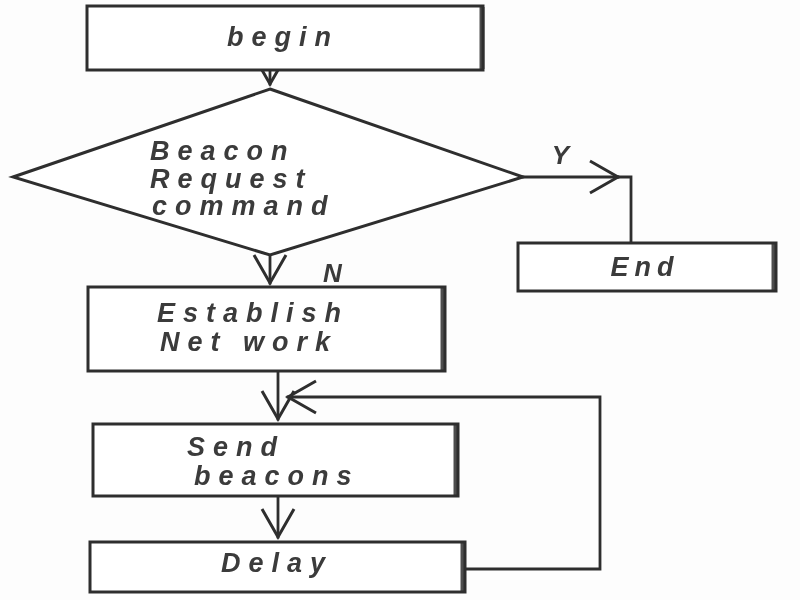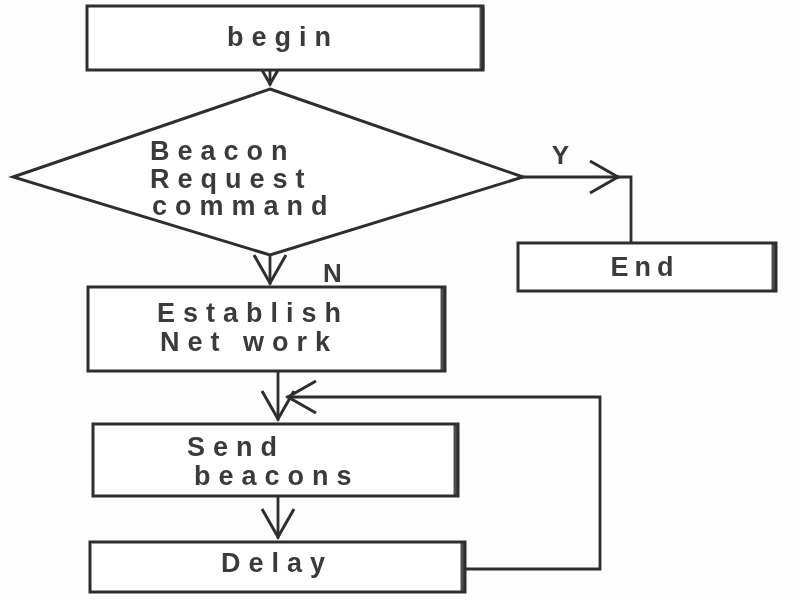--- a/index.html
+++ b/index.html
@@ -10,20 +10,21 @@
     overflow: hidden;
   }
   body {
     background: #fdfdfd;
     font-family: "Liberation Sans", sans-serif;
   }
   #stage {
     position: relative;
     width: 754px;
     height: 600px;
+    font-style: italic;
   }
   svg {
     display: block;
   }
   .edge {
     fill: none;
     stroke-width: 2.8;
     stroke-linecap: square;
   }
   .node-shape {

